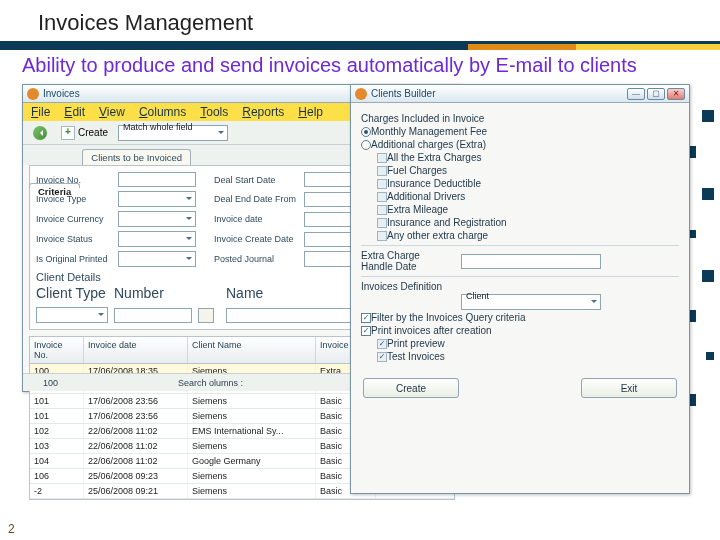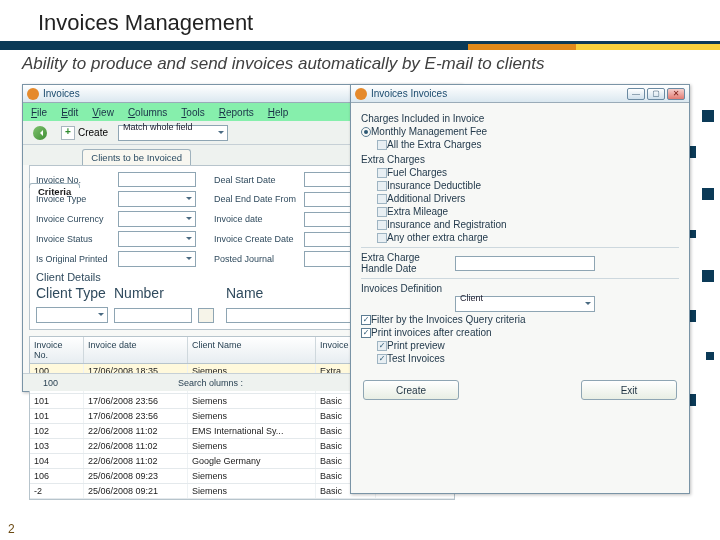--- a/index.html
+++ b/index.html
@@ -1,33 +1,33 @@
 <!DOCTYPE html>
 <html><head>
 <meta charset="utf-8">
 <style>
   * { box-sizing: border-box; margin:0; padding:0; }
   html,body { width:720px; height:540px; font-family: Tahoma, Arial, sans-serif; font-size:10px; background:#fff; overflow:hidden; }
   .slide { position:relative; width:720px; height:540px; }
   .title-bar { height:44px; border-bottom:3px solid #0b3a57; padding:10px 0 0 38px; font-size:22px; color:#222; }
   .accent { position:absolute; top:44px; left:0; height:6px; width:720px; background:linear-gradient(to right,#0b3a57 0 65%, #e08a1a 65% 80%, #f7d13d 80% 100%); }
-  .subtitle { padding:10px 0 0 22px; font-size:17px; color:#404040;font-style:italic; }
+  .subtitle { padding:10px 0 0 22px; font-size:20px; color:#6d28d9; }
   .shot-area { position:absolute; top:84px; left:22px; width:676px; height:436px; }
 
   .win { position:absolute; background:#f7f8f6; border:1px solid #7a94a6; box-shadow:1px 1px 3px rgba(0,0,0,.25); }
   .win.invoices { left:0; top:0; width:440px; height:308px; }
   .win.builder  { left:328px; top:0; width:340px; height:410px; }
 
   .tb { height:18px; background:linear-gradient(#fff,#dbe8f0); border-bottom:1px solid #9aabb8; display:flex; align-items:center; padding:0 4px; font-size:10px; color:#1a4a6d; }
   .tb .ico { width:12px; height:12px; background:#e58a2c; border-radius:50%; margin-right:4px; }
   .winctl { margin-left:auto; display:flex; gap:2px; }
   .winctl span { width:18px; height:12px; border:1px solid #6b8aa2; background:linear-gradient(#fff,#cfe0ec); border-radius:2px; display:inline-flex; align-items:center; justify-content:center; font-size:8px; color:#3a5a72; }
   .winctl span.cl { background:linear-gradient(#f6d0cd,#e27b73); color:#7a1a12; }
 
-  .menus { height:18px; background:#86efac; padding:0 8px; display:flex; gap:14px; align-items:center; font-size:10px; color:#193147; }
+  .menus { height:18px; background:#fde047; padding:0 8px; display:flex; gap:14px; align-items:center; font-size:12px; color:#193147; }
   .menus span u { text-decoration:underline; }
 
   .toolbar { height:24px; background:#eef2ef; display:flex; align-items:center; gap:6px; padding:0 6px; border-bottom:1px solid #c6d0d6; }
   .tbtn { display:flex; align-items:center; gap:3px; padding:1px 4px; }
   .tbtn .ticon { width:14px; height:14px; display:inline-block; }
   .tbtn .ticon.back { background:linear-gradient(135deg,#7fc36f,#3f8e34); border-radius:50%; position:relative;}
   .tbtn .ticon.back::after{content:"";position:absolute;left:4px;top:4px;border:3px solid transparent;border-right-color:#fff;}
   .tbtn .ticon.new  { background:#fff; border:1px solid #a8b6bf; }
   .tbtn .ticon.new::after{content:"+";color:#2e8b2e;font-weight:bold;font-size:10px;position:relative;left:3px;top:-1px;}
   .combo { height:16px; border:1px solid #8ea5b3; background:#fff; display:flex; align-items:center; padding:0 14px 12px 4px; position:relative; font-size:9px; color:#223; }
@@ -59,21 +59,21 @@
   .bsec { font-size:10px; color:#233a4c; padding:6px 10px; }
   .radio,.chk { display:flex; align-items:center; margin:2px 0; }
   .radio .r{ width:10px;height:10px;border:1px solid #5d7d93;border-radius:50%; display:inline-flex;align-items:center;justify-content:center;}
   .radio .r.on::after{content:"";width:4px;height:4px;background:#2c5873;border-radius:50%;}
   .chk .c{ width:10px;height:10px;border:1px solid #5d7d93;background:#fff;display:inline-flex;align-items:center;justify-content:center;font-size:8px;color:#2c5873;}
   .chk .c.on::after{content:"✓";}
   .group-title{font-size:10px;color:#233a4c;margin:4px 0 2px;}
   .sub { margin-left:16px; }
   .sub .chk .c{ border-color:#9eb4c2; background:#e8eff3;}
   .hr{height:1px;background:#cdd8de;margin:4px 0;}
-  .row2{display:grid;grid-template-columns:92px 140px;align-items:center;gap:2px;margin:2px 0;}
+  .row2{display:grid;grid-template-columns:92px 140px;align-items:center;gap:8px;margin:2px 0;}
   .btnrow{display:flex;justify-content:space-between;padding:8px 12px;}
   .btn{ width:96px;height:20px;border:1px solid #8ea5b3;background:linear-gradient(#fff,#e8eee4);border-radius:3px;font-size:10px;display:flex;align-items:center;justify-content:center;color:#1f3342;}
 
   .deco-squares{position:absolute;right:0;top:100px;width:48px;height:340px;pointer-events:none;}
   .deco-squares i{position:absolute;width:12px;height:12px;background:#0b3a57;}
 
   .pg{position:absolute;left:8px;bottom:4px;font-size:12px;color:#6b4a13;}
 </style>
 </head>
 <body>
@@ -248,40 +248,43 @@
 
       <div class="status">
         <span>100</span>
         <span>Search olumns :</span>
       </div>
     </div>
 
     <div class="win builder">
       <div class="tb">
         <span class="ico"></span>
-        <span>Invoices Invoices</span>
+        <span>Clients Builder</span>
         <div class="winctl">
           <span>—</span>
           <span>▢</span>
           <span class="cl">✕</span>
         </div>
       </div>
       <div class="bsec">
         <div class="group-title">Charges Included in Invoice</div>
         <div class="radio">
             <span class="r on"></span>
             <span>Monthly Management Fee</span>
           </div>
+        <div class="radio">
+            <span class="r"></span>
+            <span>Additional charges (Extra)</span>
+          </div>
         <div class="sub">
           <div class="chk">
               <span class="c"></span>
               <span>All the Extra Charges</span>
             </div>
         </div>
-        <div class="group-title">Extra Charges</div>
         <div class="sub" id="extras-list">
             <div class="chk">
               <span class="c"></span>
               <span>Fuel Charges</span>
             </div>
             <div class="chk">
               <span class="c"></span>
               <span>Insurance Deductible</span>
             </div>
             <div class="chk">

